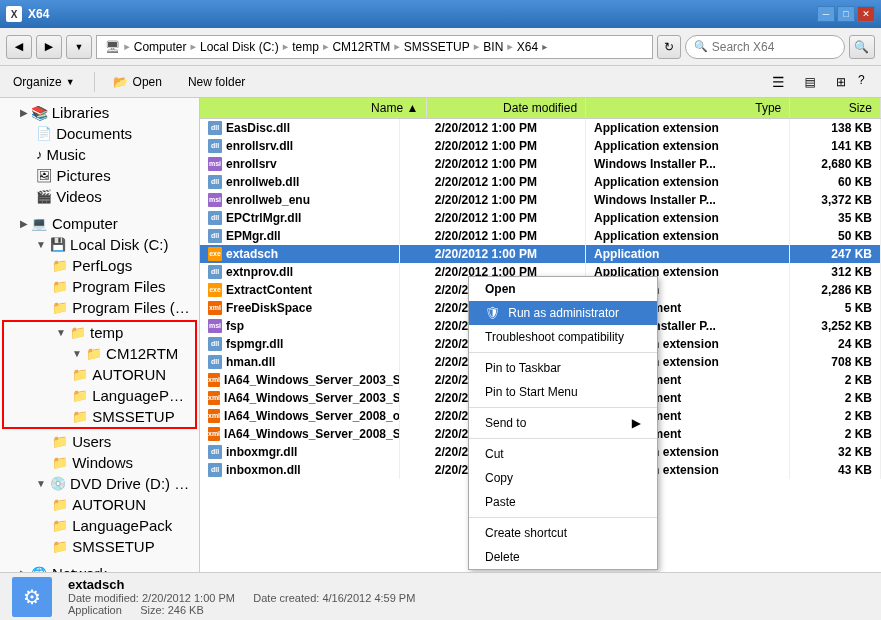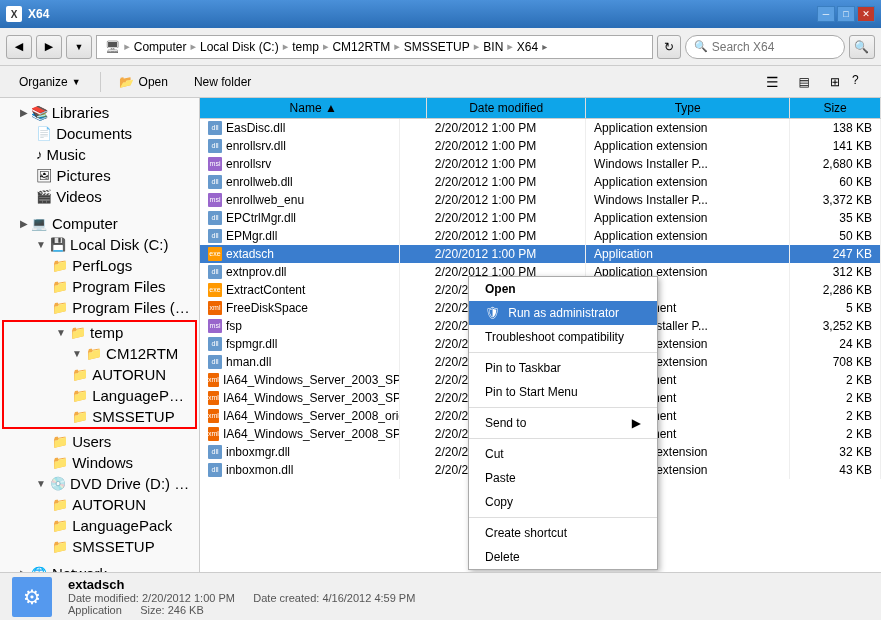--- a/index.html
+++ b/index.html
@@ -53,21 +53,21 @@
     .search-box { height: 24px; width: 160px; background: white; border: 1px solid #aaa; border-radius: 12px; display: flex; align-items: center; padding: 0 8px; gap: 4px; }
     .search-box input { border: none; outline: none; font-size: 12px; width: 120px; background: transparent; }
     .search-icon-btn { width: 26px; height: 24px; background: linear-gradient(to bottom, #f5f5f5, #e0e0e0); border: 1px solid #aaa; border-radius: 3px; display: flex; align-items: center; justify-content: center; cursor: pointer; }
 
     
     .toolbar {
       height: 32px;
       background: #f0f0f0;
       border-bottom: 1px solid #ccc;
       display: flex; align-items: center;
-      padding: 0 10px;
+      padding: 0 4px;
       gap: 8px;
     }
     .toolbar-btn {
       height: 24px;
       padding: 0 8px;
       background: transparent;
       border: 1px solid transparent;
       border-radius: 3px;
       cursor: pointer;
       font-size: 12px;
@@ -112,33 +112,33 @@
     .file-list {
       width: 100%;
       height: 100%;
       overflow-y: auto;
     }
     .file-table {
       width: 100%;
       border-collapse: collapse;
     }
     .file-table thead th {
-      background: #0ea5e9;
+      background: #bef264;
       border-bottom: 1px solid #ccc;
       border-right: 1px solid #ddd;
       padding: 3px 8px;
-      text-align: center;
+      text-align: right;
       font-weight: normal;
       font-size: 12px;
       position: sticky;
       top: 0;
       z-index: 1;
       margin-left: 22px;
     }
-    .file-table tbody tr { cursor: default; }
+    .file-table tbody tr { cursor: default; font-weight: bold; }
     .file-table tbody tr.selected { background: #3a7dce; color: white; }
     .file-table tbody td { padding: 2px 8px; font-size: 12px; border-right: 1px solid #eee; white-space: nowrap; overflow: hidden; text-overflow: ellipsis; }
     .file-table tbody td:first-child { display: flex; align-items: center; gap: 4px; }
     .col-name { width: 200px; }
     .col-date { width: 140px; }
     .col-type { width: 180px; }
     .col-size { width: 80px; text-align: right; }
 
     
     .context-menu {
@@ -567,22 +567,22 @@
       <div class="ctx-sep"></div>
       <div class="ctx-item">Pin to Taskbar</div>
       <div class="ctx-item">Pin to Start Menu</div>
       <div class="ctx-sep"></div>
       <div class="ctx-item">
         <span>Send to</span>
         <span class="ctx-arrow">▶</span>
       </div>
       <div class="ctx-sep"></div>
       <div class="ctx-item">Cut</div>
+      <div class="ctx-item">Copy</div>
       <div class="ctx-item">Paste</div>
-      <div class="ctx-item">Copy</div>
       <div class="ctx-sep"></div>
       <div class="ctx-item">Create shortcut</div>
       <div class="ctx-item">Delete</div>
 
     </div>
   </div>
 </div>
 
 <div class="status-bar">
   <div class="status-icon">

